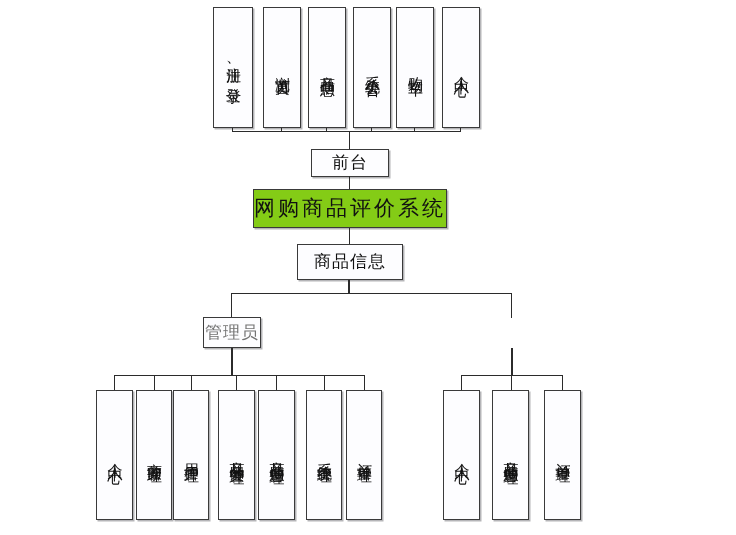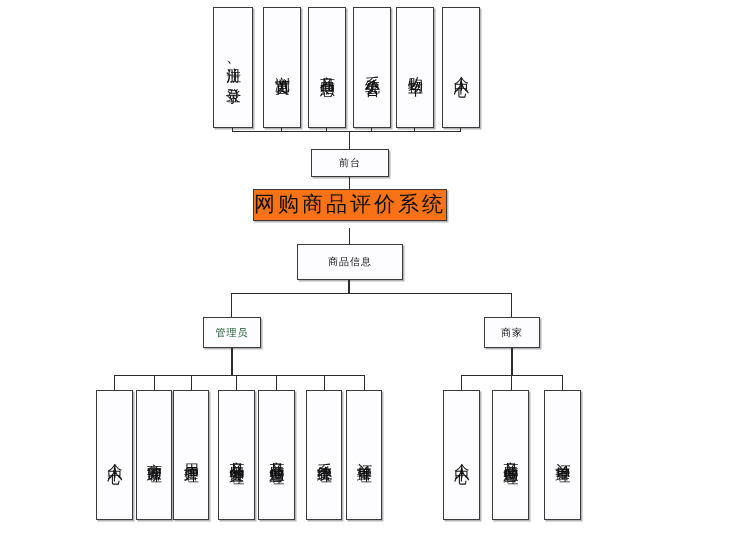--- a/index.html
+++ b/index.html
@@ -36,21 +36,21 @@
     line-height: 1.12;
   }
   
   .node.vert {
     writing-mode: vertical-rl;
     text-orientation: upright;
     letter-spacing: 2px;
     font-size: 15px;
   }
   .node.horiz {
-    font-size: 10px;
+    font-size: 17px;
     letter-spacing: 1px;
   }
   .node.title {
     font-size: 21px;
     letter-spacing: 3px;
   }
 
   
   .ln {
     position: absolute;
@@ -80,34 +80,33 @@
   <div class="ln v" style="left: 460px; top: 128px; height: 4px; background-color: rgb(43, 43, 43);"></div>
 
   <div class="ln h" style="left: 232px; top: 131px; width: 229px; background-color: rgb(43, 43, 43);"></div>
 
   <div class="ln v" style="left: 349px; top: 131px; height: 19px; background-color: rgb(43, 43, 43);"></div>
 
   <div class="node horiz" style="left: 311px; top: 149px; width: 78px; height: 28px; border-color: rgb(58, 58, 58); background: rgb(253, 253, 255); color: rgb(17, 17, 17);">前台</div>
 
   <div class="ln v" style="left: 349px; top: 176px; height: 14px; background-color: rgb(43, 43, 43);"></div>
 
-  <div class="node title" style="left: 253px; top: 189px; width: 194px; height: 32px; border-color: rgb(58, 58, 58); background: #f97316; color: rgb(17, 17, 17); text-align: center;">网购商品评价系统</div>
+  <div class="node title" style="left: 253px; top: 189px; width: 194px; height: 39px; border-color: rgb(58, 58, 58); background: #84cc16; color: rgb(17, 17, 17); text-align: center;">网购商品评价系统</div>
 
   <div class="ln v" style="left: 349px; top: 228px; height: 17px; background-color: rgb(43, 43, 43);"></div>
 
   <div class="node horiz" style="left: 297px; top: 244px; width: 106px; height: 36px; border-color: rgb(58, 58, 58); background: rgb(253, 253, 255); color: rgb(17, 17, 17);">商品信息</div>
 
   <div class="ln thick v" style="left: 348px; top: 280px; height: 14px; background-color: rgb(43, 43, 43);"></div>
 
   <div class="ln h" style="left: 231px; top: 293px; width: 281px; background-color: rgb(43, 43, 43);"></div>
   <div class="ln v" style="left: 231px; top: 293px; height: 25px; background-color: rgb(43, 43, 43);"></div>
   <div class="ln v" style="left: 511px; top: 293px; height: 25px; background-color: rgb(43, 43, 43);"></div>
 
-  <div class="node horiz" style="left: 203px; top: 317px; width: 58px; height: 31px; border-color: rgb(58, 58, 58); background: rgb(253, 253, 255); color: #14532d;">管理员</div>
-  <div class="node horiz" style="left: 484px; top: 317px; width: 56px; height: 31px; border-color: rgb(58, 58, 58); background: rgb(253, 253, 255); color: rgb(17, 17, 17);">商家</div>
+  <div class="node horiz" style="left: 203px; top: 317px; width: 58px; height: 31px; border-color: rgb(58, 58, 58); background: rgb(253, 253, 255); color: #737373;">管理员</div>
 
   <div class="ln thick v" style="left: 231px; top: 348px; height: 28px; background-color: rgb(43, 43, 43);"></div>
   <div class="ln h" style="left: 114px; top: 375px; width: 250px; background-color: rgb(43, 43, 43);"></div>
 
   <div class="ln v" style="left: 114px; top: 375px; height: 15px; background-color: rgb(43, 43, 43);"></div>
   <div class="ln v" style="left: 154px; top: 375px; height: 15px; background-color: rgb(43, 43, 43);"></div>
   <div class="ln v" style="left: 191px; top: 375px; height: 15px; background-color: rgb(43, 43, 43);"></div>
   <div class="ln v" style="left: 236px; top: 375px; height: 15px; background-color: rgb(43, 43, 43);"></div>
   <div class="ln v" style="left: 276px; top: 375px; height: 15px; background-color: rgb(43, 43, 43);"></div>
   <div class="ln v" style="left: 324px; top: 375px; height: 15px; background-color: rgb(43, 43, 43);"></div>

